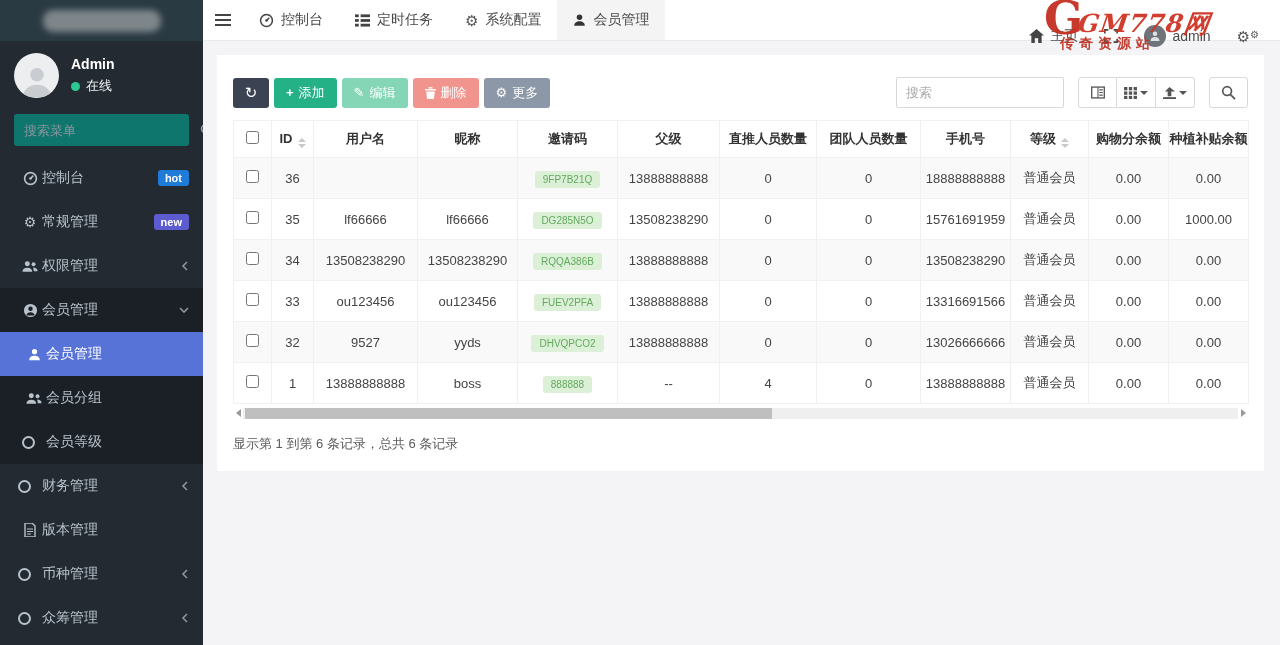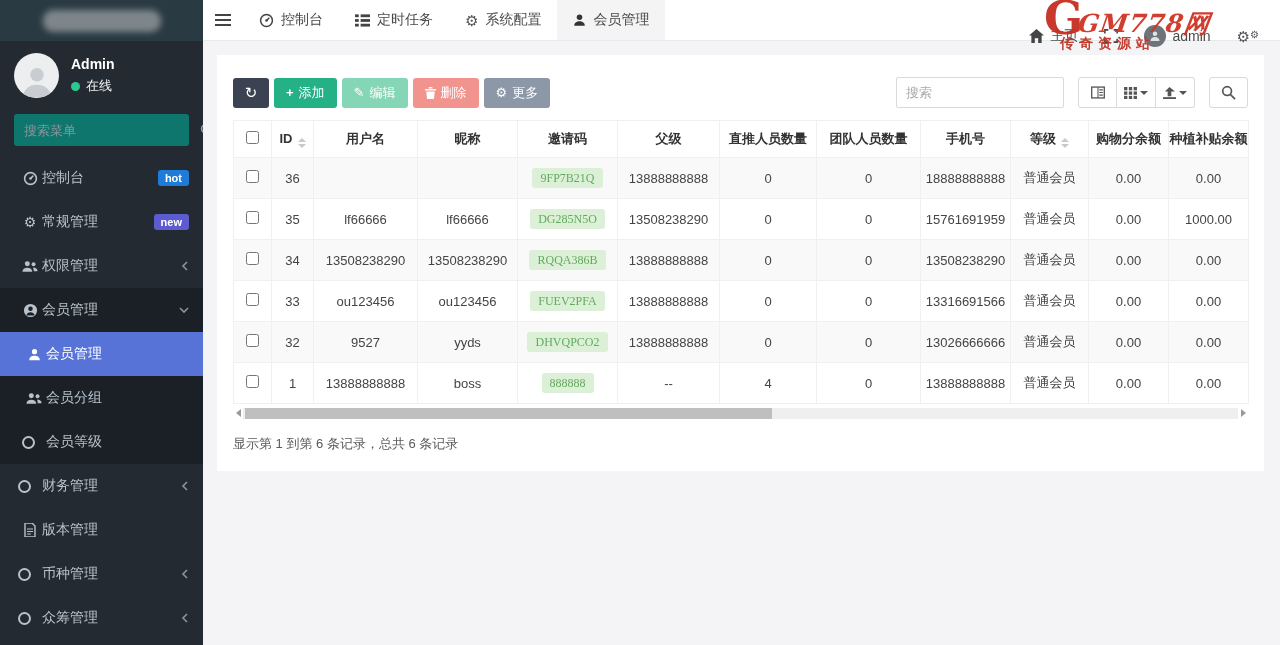--- a/index.html
+++ b/index.html
@@ -73,21 +73,21 @@
   .gbtn:last-child { border-radius:0 3px 3px 0; }
   .gbtn.single { border-radius:3px; margin-left:14px; }
   .caret { width:0; height:0; border-left:4px solid transparent; border-right:4px solid transparent; border-top:4px solid #555; display:inline-block; }
 
   
   table { width:100%; border-collapse:collapse; table-layout:fixed; margin-top:12px; }
   th, td { border:1px solid #f0f0f0; text-align:center; font-size:13px; color:#444; overflow:hidden; white-space:nowrap; }
   th { height:37px; font-weight:bold; color:#333; }
   td { height:41px; }
   tbody tr:nth-child(odd) { background:#f9f9f9; }
-  .invite { background:var(--invite-bg,#dcf0d7); color:var(--invite-text,#62aa5e); padding:3px 8px; border-radius:3px; font-size:12px;font-family:Liberation Serif, serif; }
+  .invite { background:var(--invite-bg,#dcf0d7); color:var(--invite-text,#62aa5e); padding:3px 8px; border-radius:3px; font-size:10px; }
   .sort { display:inline-flex; flex-direction:column; gap:2px; margin-left:5px; vertical-align:1px; }
   .sort i { width:0; height:0; border-left:4px solid transparent; border-right:4px solid transparent; display:block; }
   .sort .up { border-bottom:4px solid #c9c9c9; }
   .sort .dn { border-top:4px solid #c9c9c9; }
   input[type=checkbox] { width:13px; height:13px; }
 
   
   .hscroll { margin-top:3px; height:12px; display:flex; align-items:center; }
   .harrow { width:10px; display:flex; justify-content:center; cursor:pointer; }
   .tri-l { width:0; height:0; border-top:4px solid transparent; border-bottom:4px solid transparent; border-right:5px solid #9a9a9a; }

